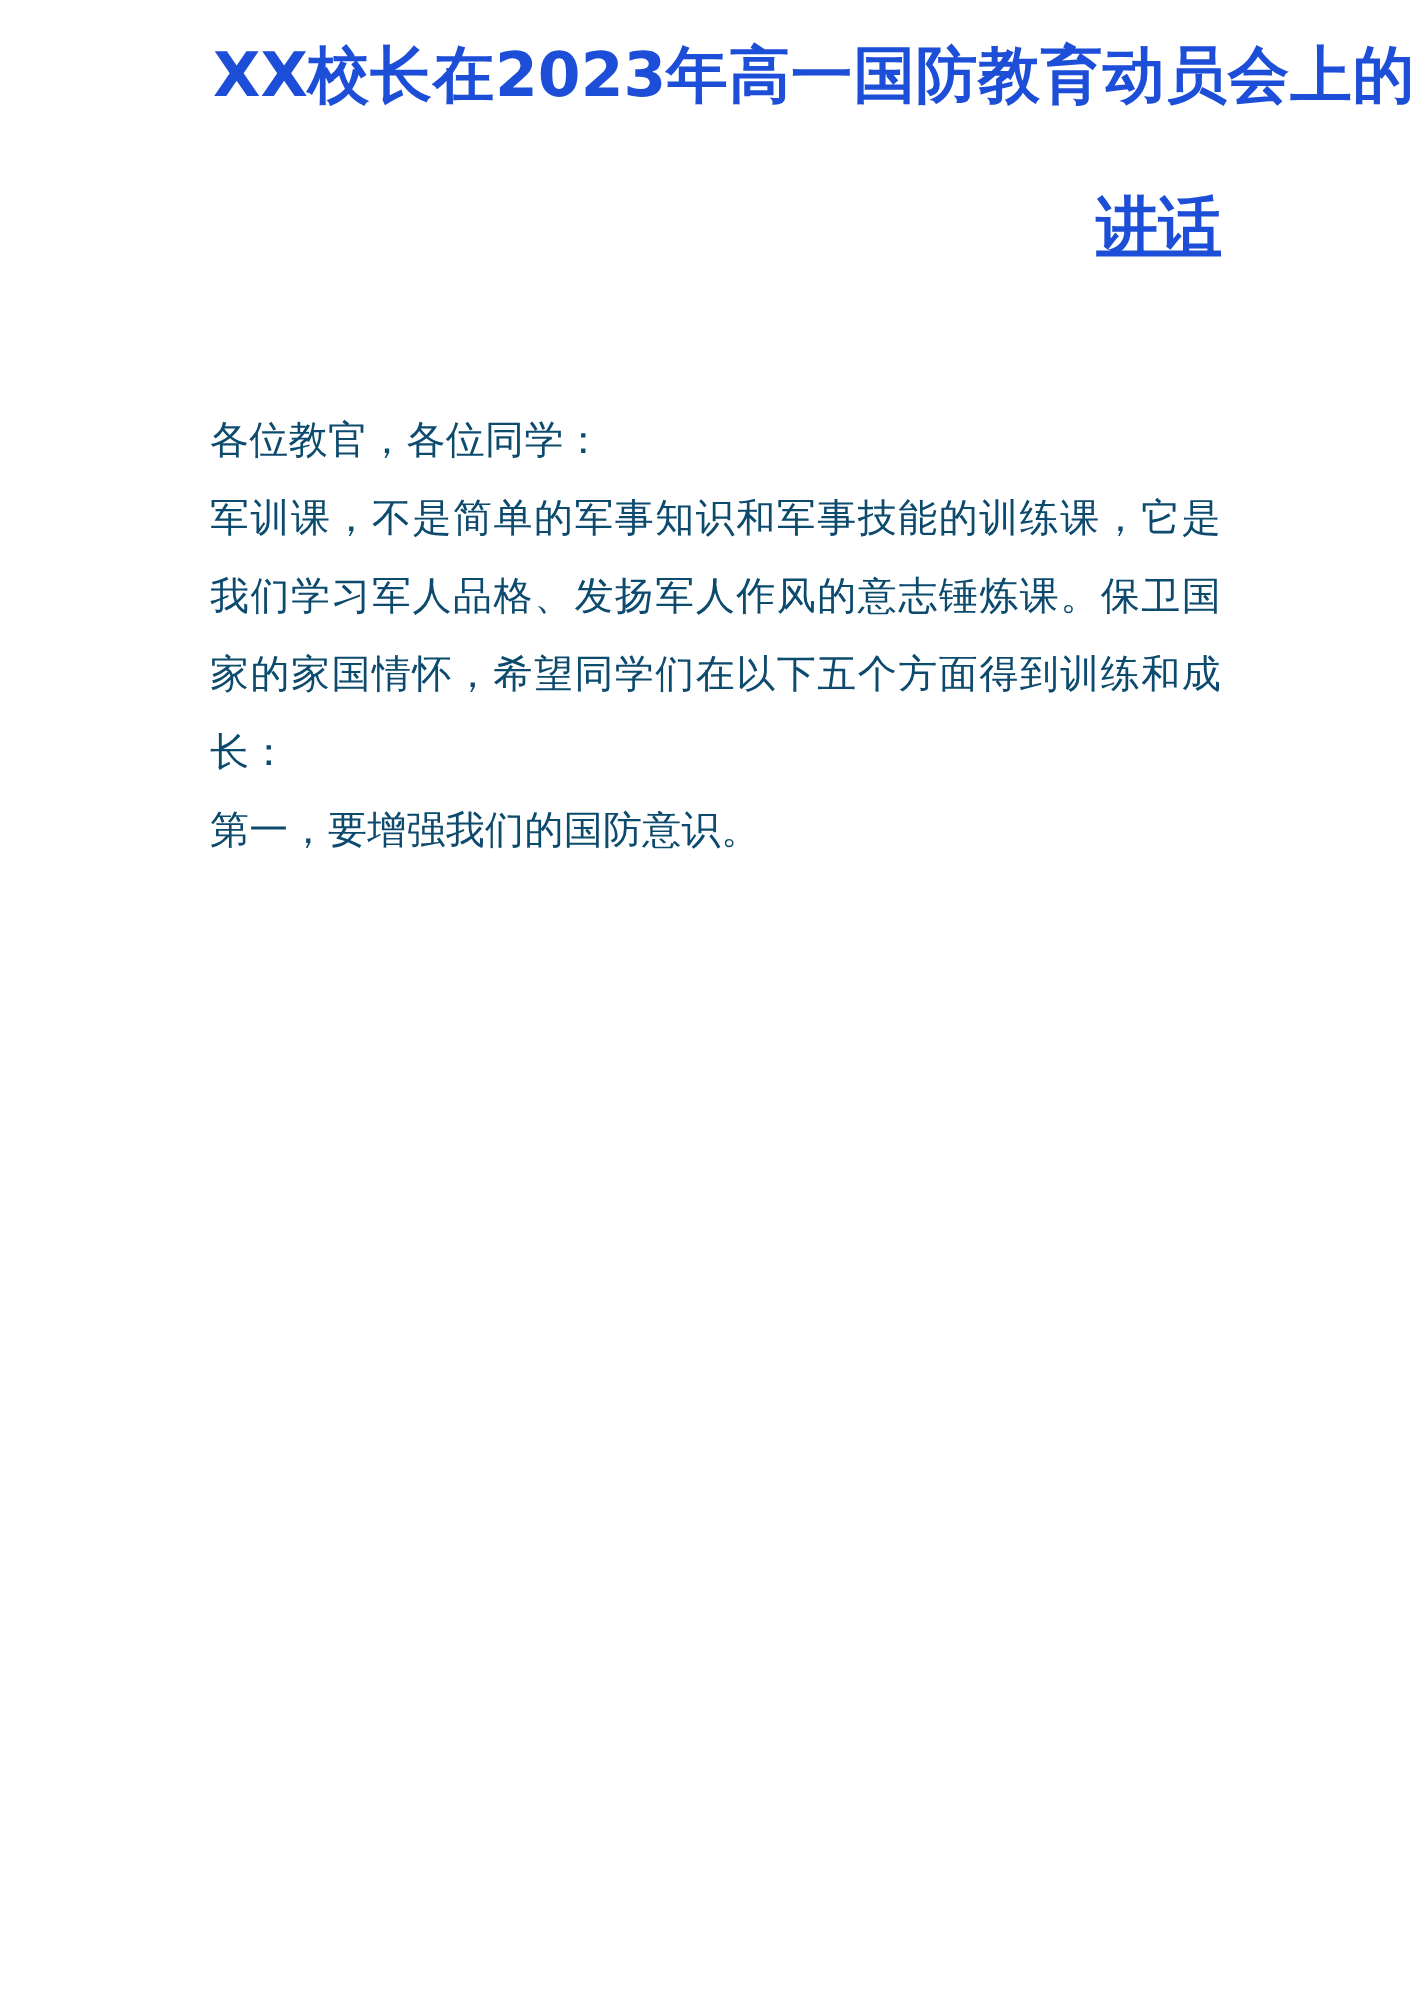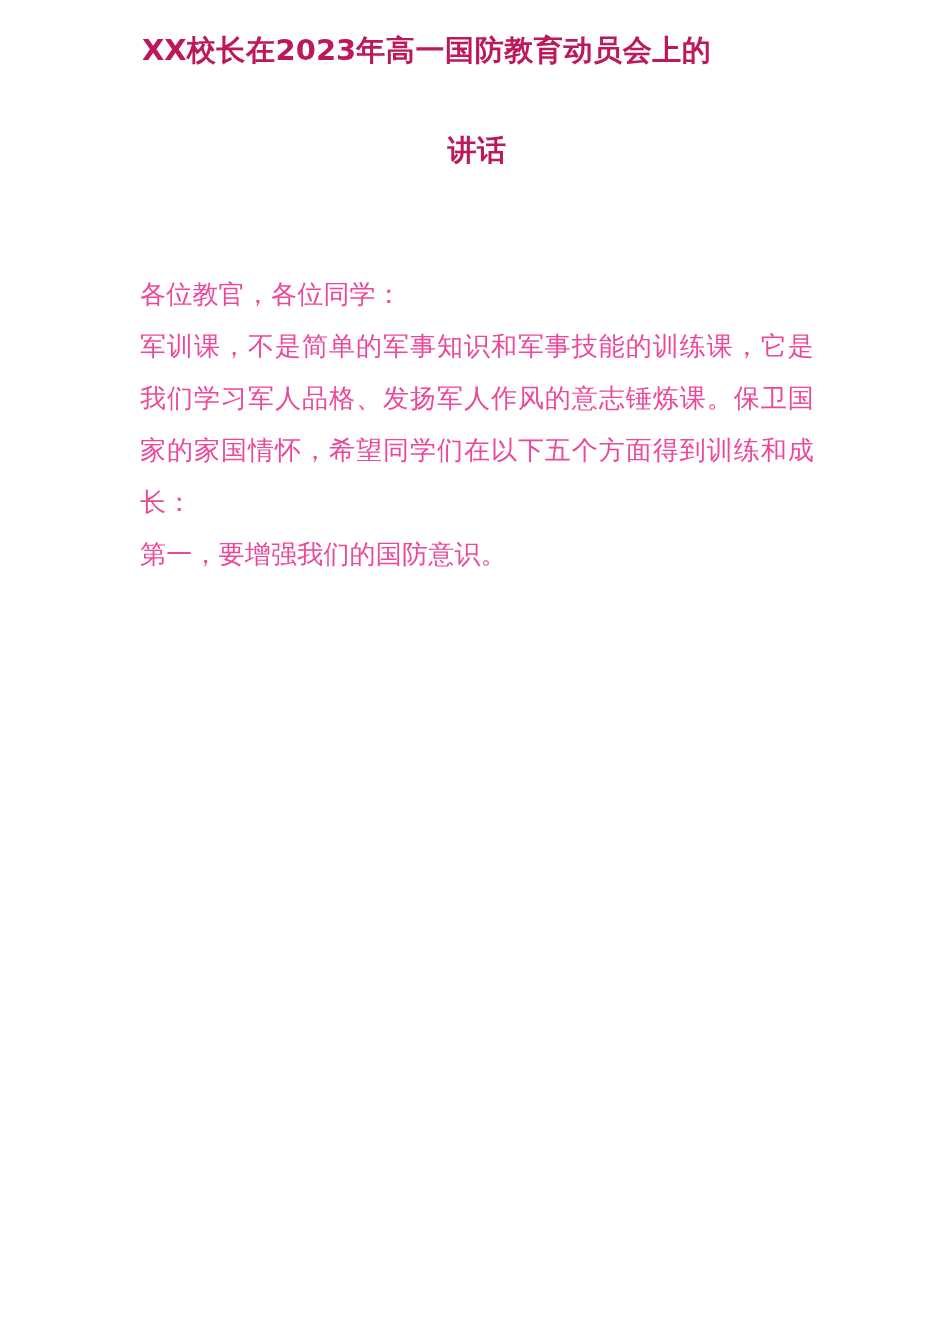--- a/index.html
+++ b/index.html
@@ -31,52 +31,53 @@
     top: 0;
     width: 674px;
   }
 
   
   .doc-title {
     margin: 0;
     padding: 0;
     font-family: "DejaVu Serif", "Liberation Serif", serif;
     font-weight: 700;
-    font-size: 29px;
+    font-size: 41px;
     line-height: 100px;
     letter-spacing: 0.6px;
     text-align: center;
-    color: #be185d;
+    color: #1d4ed8;
     width: 674px;
   }
   .title-line {
     display: block;
     white-space: nowrap;
   }
   .title-line.line-1 {
     text-align: left;
     margin-left: 2px;
   }
   .title-line.line-2 {
-    text-align: center;
+    text-align: right;
+    text-decoration: underline;
   }
 
   
   .title-gap {
     height: 68px;
   }
 
   
   .para {
     margin: 0;
     padding: 0;
     font-family: "DejaVu Serif", "Liberation Serif", serif;
     font-size: 26px;
     line-height: 52px;
-    color: #ec4899;
+    color: #0c4a6e;
     text-align: justify;
     text-justify: inter-ideograph;
     letter-spacing: 0.2px;
     word-break: break-all;
   }
   .para.last-clipped {
     
   }
 
   .latin {

